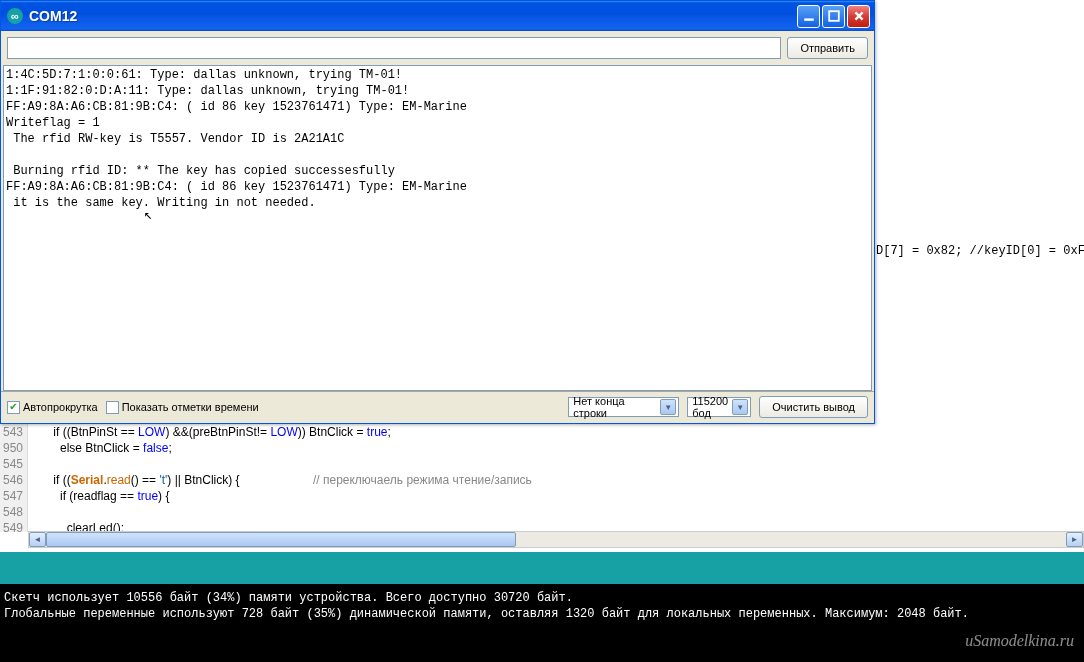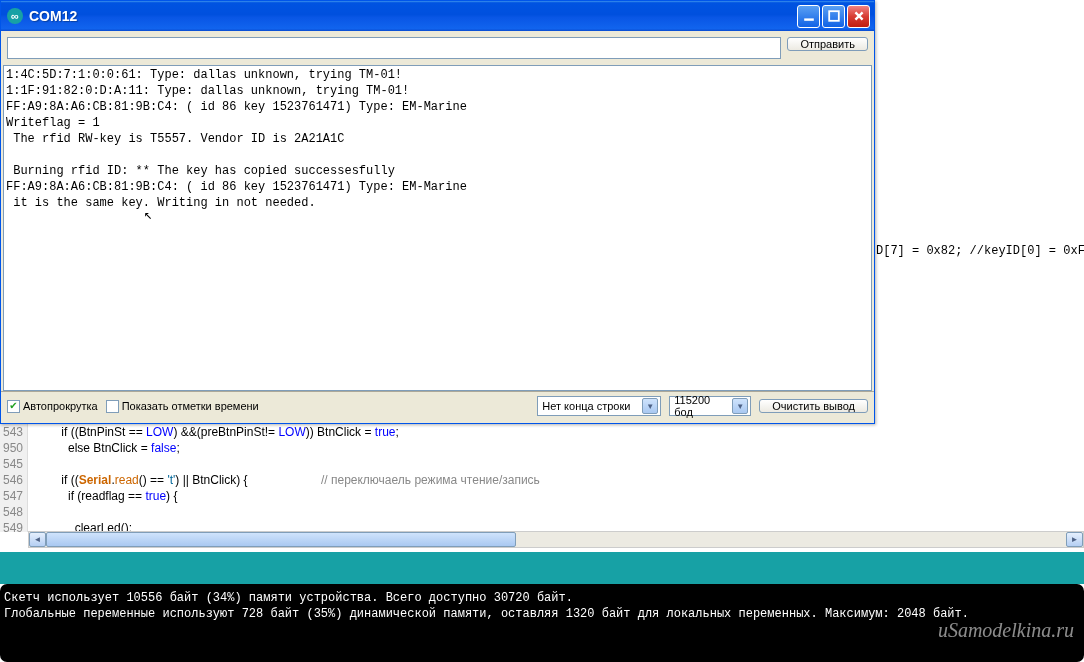--- a/index.html
+++ b/index.html
@@ -63,21 +63,21 @@
     background: #ece9d8;
   }
   .send-input {
     flex: 1;
     height: 22px;
     border: 1px solid #7f9db9;
     background: #fff;
     padding: 0 4px;
   }
   .btn {
-    height: 14px;
+    height: 22px;
     padding: 0 12px;
     background: linear-gradient(#fff,#eceae2);
     border: 1px solid #7f9db9;
     border-radius: 3px;
     font-family: Tahoma, Arial, sans-serif;
     font-size: 11px;
     cursor: pointer;
   }
   
   .output {
@@ -152,21 +152,21 @@
   .code-line { display: flex; }
   .gutter {
     width: 28px;
     text-align: right;
     padding-right: 4px;
     color: #888;
     background: #f0f0f0;
     flex-shrink: 0;
     border-right: 1px solid #ddd;
   }
-  .code { padding-left: 20px; white-space: pre; }
+  .code { padding-left: 12px; white-space: pre; }
   .bool { color: #0000ff; }
   .type { color: #cc6600; font-weight: bold; }
   .fn { color: #cc6600; }
   .str { color: #006699; }
   .cmt { color: #888; }
   
   .hscroll {
     position: absolute;
     left: 28px; top: 531px;
     width: 1056px; height: 17px;
@@ -202,38 +202,37 @@
     position: absolute;
     left: 0; top: 584px;
     width: 1084px; height: 78px;
     background: #000;
     color: #fff;
     font-family: "Courier New", monospace;
     font-size: 12px;
     line-height: 16px;
     white-space: pre;
     padding: 6px 4px 2px 4px;
-    border-radius: 7px;
   }
   
   .rcode {
     position: absolute;
     left: 876px; top: 244px;
     font-family: "Courier New", monospace;
     font-size: 12px;
     white-space: pre;
     color: #000;
   }
   .watermark {
     position: absolute;
-    right: 10px; bottom: 20px;
+    right: 10px; bottom: 12px;
     color: rgba(255,255,255,0.55);
     font-family: "Comic Sans MS", cursive;
     font-style: italic;
-    font-size: 20px;
+    font-size: 16px;
     pointer-events: none;
   }
 </style>
 </head>
 <body>
 
 <div class="rcode">D[7] = 0x82; //keyID[0] = 0xFF;</div>
 
 <div class="code-area" id="code-area">
     <div class="code-line">
@@ -317,25 +316,25 @@
   <div class="bottombar">
     <label class="cb">
       <span class="chk" id="chk-auto">✔</span>
       <span>Автопрокрутка</span>
     </label>
     <label class="cb">
       <span class="chk" id="chk-ts"></span>
       <span>Показать отметки времени</span>
     </label>
     <div class="spacer"></div>
-    <div class="select" style="width:124px">
+    <div class="select" style="width:111px">
       <span style="flex:1">Нет конца строки</span>
       <span class="dd">▼</span>
     </div>
-    <div class="select" style="width:82px">
+    <div class="select" style="width:64px">
       <span style="flex:1">115200 бод</span>
       <span class="dd">▼</span>
     </div>
     <button class="btn">Очистить вывод</button>
   </div>
 </div>
 
 <div class="watermark">uSamodelkina.ru</div>
 
 </body></html>

